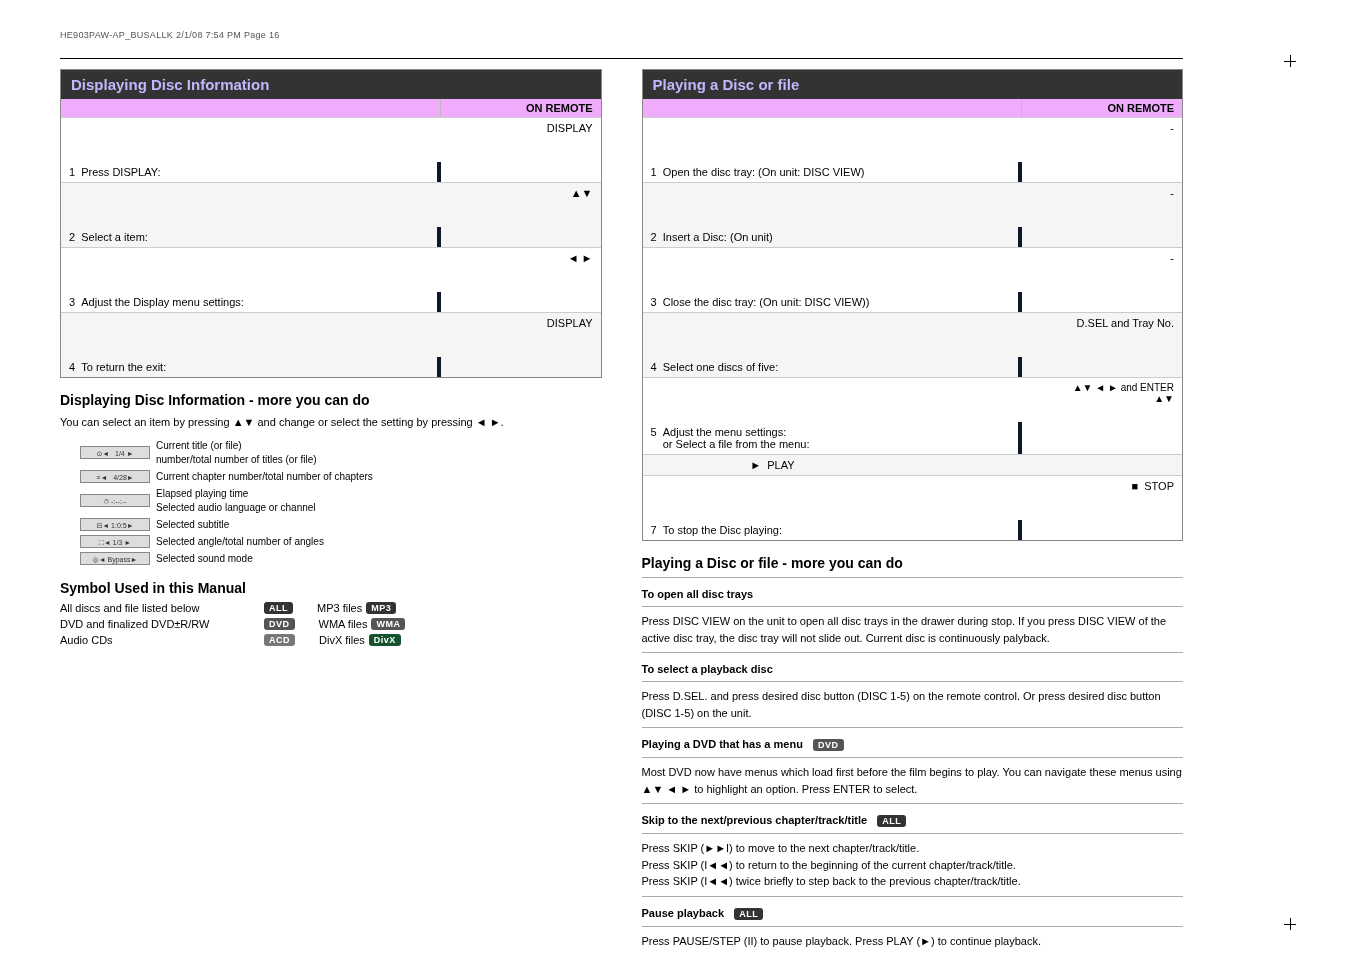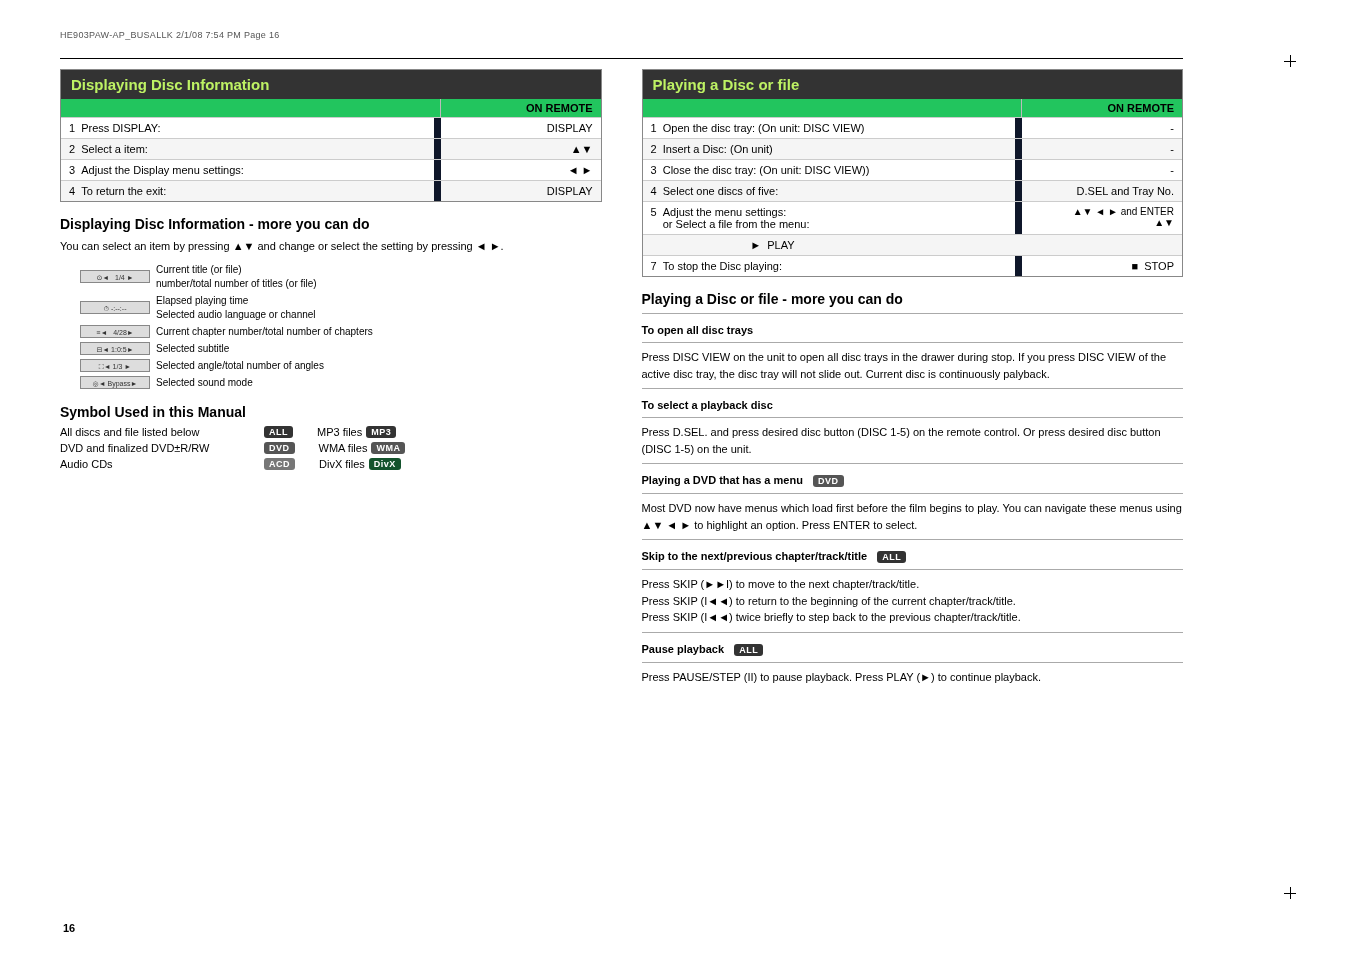--- a/index.html
+++ b/index.html
@@ -40,21 +40,21 @@
     .col-left {
       flex: 1;
     }
     .col-right {
       flex: 1;
     }
 
     
     .section-header {
       background: #333;
-      color: #bef264;
+      color: #c4b5fd;
       padding: 6px 10px;
       font-size: 15px;
       font-weight: bold;
       display: flex;
       align-items: flex-start;
       margin-bottom: 0;
     }
 
     
     .sub-section-title {
@@ -153,21 +153,21 @@
     .crosshair-br { bottom: 55px; right: 55px; }
 
     
     .section-box {
       border: 1px solid #888;
       margin-bottom: 14px;
     }
 
     .on-remote-header {
       display: flex;
-      background: #22c55e;
+      background: #f0abfc;
       padding-left: 16px;
     }
     .on-remote-header .step-col {
       flex: 1;
       padding: 3px 8px;
       font-weight: bold;
       font-size: 11px;
       border-right: 1px solid #bbb;
     }
     .on-remote-header .remote-col {
@@ -179,21 +179,22 @@
     }
 
     .step-row {
       display: flex;
       border-top: 1px solid #ccc;
     }
     .step-row .step-col {
       flex: 1;
       padding: 4px 8px;
       font-size: 11px;
-      border-right: 7px solid #0f172a;
+      border-right: 4px solid #0f172a;
+      margin-top: 44px;
     }
     .step-row .remote-col {
       width: 160px;
       padding: 4px 8px;
       font-weight: normal;
       font-size: 11px;
       text-align: right;
     }
     .step-row:nth-child(even) {
       background: #f5f5f5;
@@ -261,26 +262,26 @@
       <p class="body-text">
         You can select an item by pressing ▲▼ and change or select the setting by pressing ◄ ►.
       </p>
 
       <div class="display-icons">
         <div class="display-icon-row">
           <div class="tiny-icon">⊙◄ &nbsp; 1/4 ►</div>
           <span>Current title (or file)<br>number/total number of titles (or file)</span>
         </div>
         <div class="display-icon-row">
+          <div class="tiny-icon">≡◄ &nbsp; 4/28►</div>
+          <span>Current chapter number/total number of chapters</span>
+        </div>
+        <div class="display-icon-row">
           <div class="tiny-icon">⏱ -:--:--</div>
           <span>Elapsed playing time<br>Selected audio language or channel</span>
-        </div>
-        <div class="display-icon-row">
-          <div class="tiny-icon">≡◄ &nbsp; 4/28►</div>
-          <span>Current chapter number/total number of chapters</span>
         </div>
         <div class="display-icon-row">
           <div class="tiny-icon">⊟◄ 1:0:5►</div>
           <span>Selected subtitle</span>
         </div>
         <div class="display-icon-row">
           <div class="tiny-icon">⛶◄ 1/3 ►</div>
           <span>Selected angle/total number of angles</span>
         </div>
         <div class="display-icon-row">

